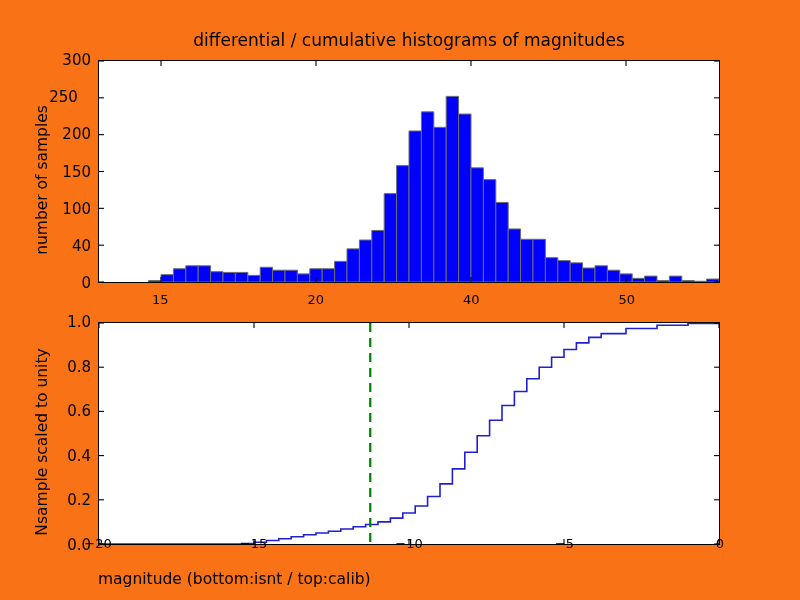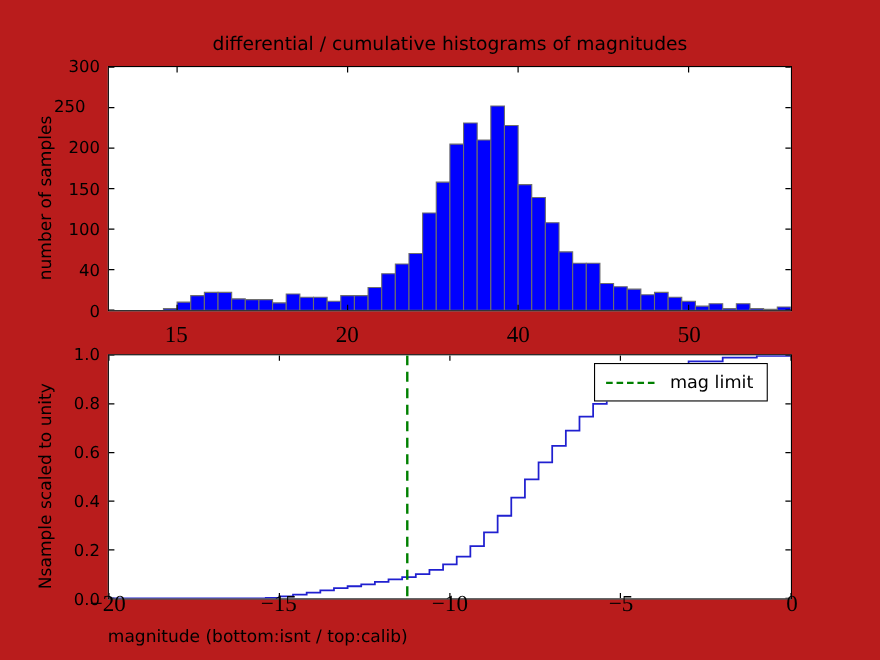--- a/index.html
+++ b/index.html
@@ -1,17 +1,17 @@
 <!DOCTYPE html>
 <html><head>
 <meta charset="utf-8">
 <style>
   html,body{margin:0;padding:0;background:#ffffff;}
   body{width:800px;height:600px;font-family:"DejaVu Sans",sans-serif;overflow:hidden;}
-  #figure{position:relative;width:800px;height:600px;background:#b91c1c;}
+  #figure{position:relative;width:800px;height:600px;background:#f97316;}
 
   .panel{position:absolute;box-sizing:border-box;background:#ffffff;border:1.1px solid #000000;}
   #top-panel{left:98px;top:60px;width:622px;height:223px;}
   #bottom-panel{left:98px;top:322px;width:622px;height:223px;}
 
   .plot-inner{position:absolute;left:0;top:0;right:0;bottom:0;overflow:hidden;}
   .plot-inner svg{display:block;}
 
   .title{
     position:absolute;left:98px;top:30px;width:622px;
@@ -21,22 +21,22 @@
   .ytick{
     position:absolute;right:0;width:62px;text-align:right;
     font-size:15px;color:#000;transform:translateY(-50%);
     padding-right:7px;box-sizing:border-box;
   }
   .ytick-wrap{position:absolute;left:0;width:98px;}
   #top-yticks{top:60px;height:223px;}
   #bottom-yticks{top:322px;height:223px;}
 
   .xtick{
-    position:absolute;font-size:21px;color:#000;
-    transform:translateX(-50%);white-space:nowrap;font-family:Liberation Serif, serif;
+    position:absolute;font-size:13px;color:#000;
+    transform:translateX(-50%);white-space:nowrap;
   }
   #top-xticks{position:absolute;left:0;top:288px;width:800px;height:24px;}
   #bottom-xticks{position:absolute;left:0;top:532px;width:800px;height:24px;}
 
   .axis-label{position:absolute;font-size:15.5px;color:#000;white-space:nowrap;}
   #top-ylabel{
     left:-70px;top:171px;width:223px;text-align:center;
     transform:rotate(-90deg);transform-origin:center center;
   }
   #bottom-ylabel{
@@ -199,18 +199,14 @@
   <div id="bottom-xticks">
       <div class="xtick" style="left: 98px; top: 4px;">−20</div>
       <div class="xtick" style="left: 253.5px; top: 4px;">−15</div>
       <div class="xtick" style="left: 409px; top: 4px;">−10</div>
       <div class="xtick" style="left: 564.5px; top: 4px;">−5</div>
       <div class="xtick" style="left: 720px; top: 4px;">0</div>
     </div>
 
   <div class="axis-label" id="xlabel">magnitude (bottom:isnt / top:calib)</div>
 
-  <div id="legend">
-    <span class="legend-line"></span>
-    <span class="legend-text">mag limit</span>
-  </div>
 
 </div>
 
 </body></html>

